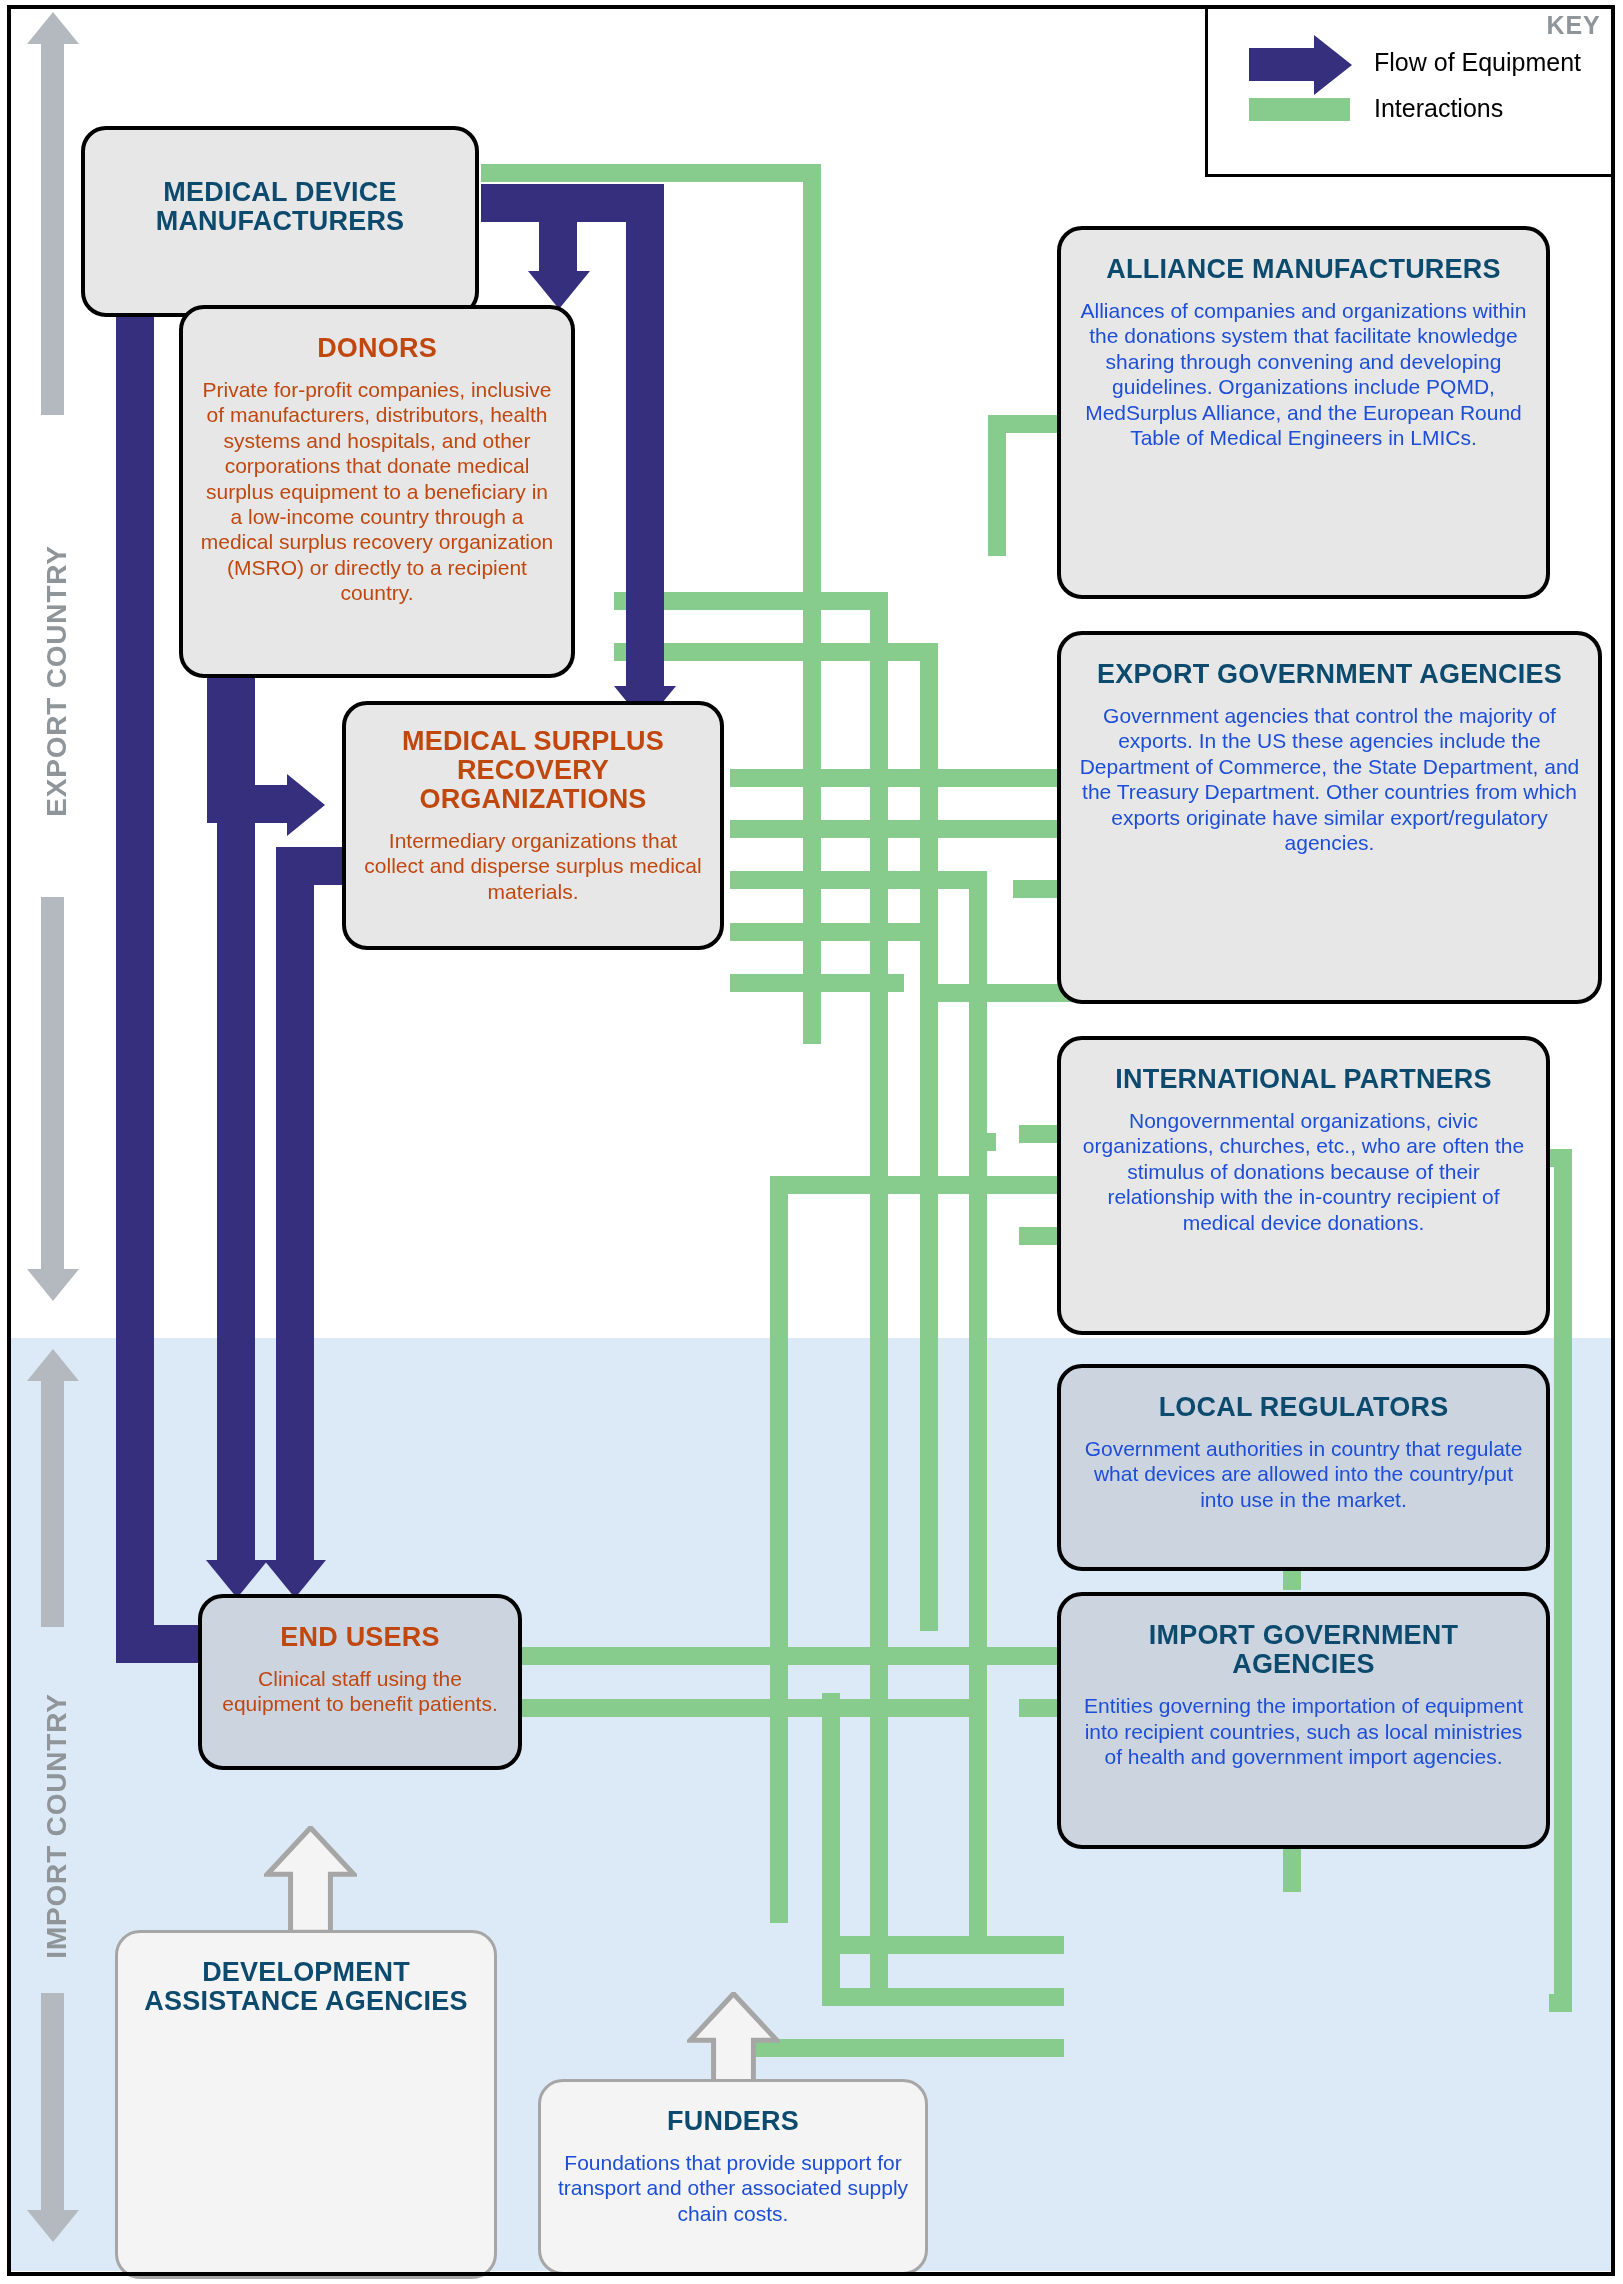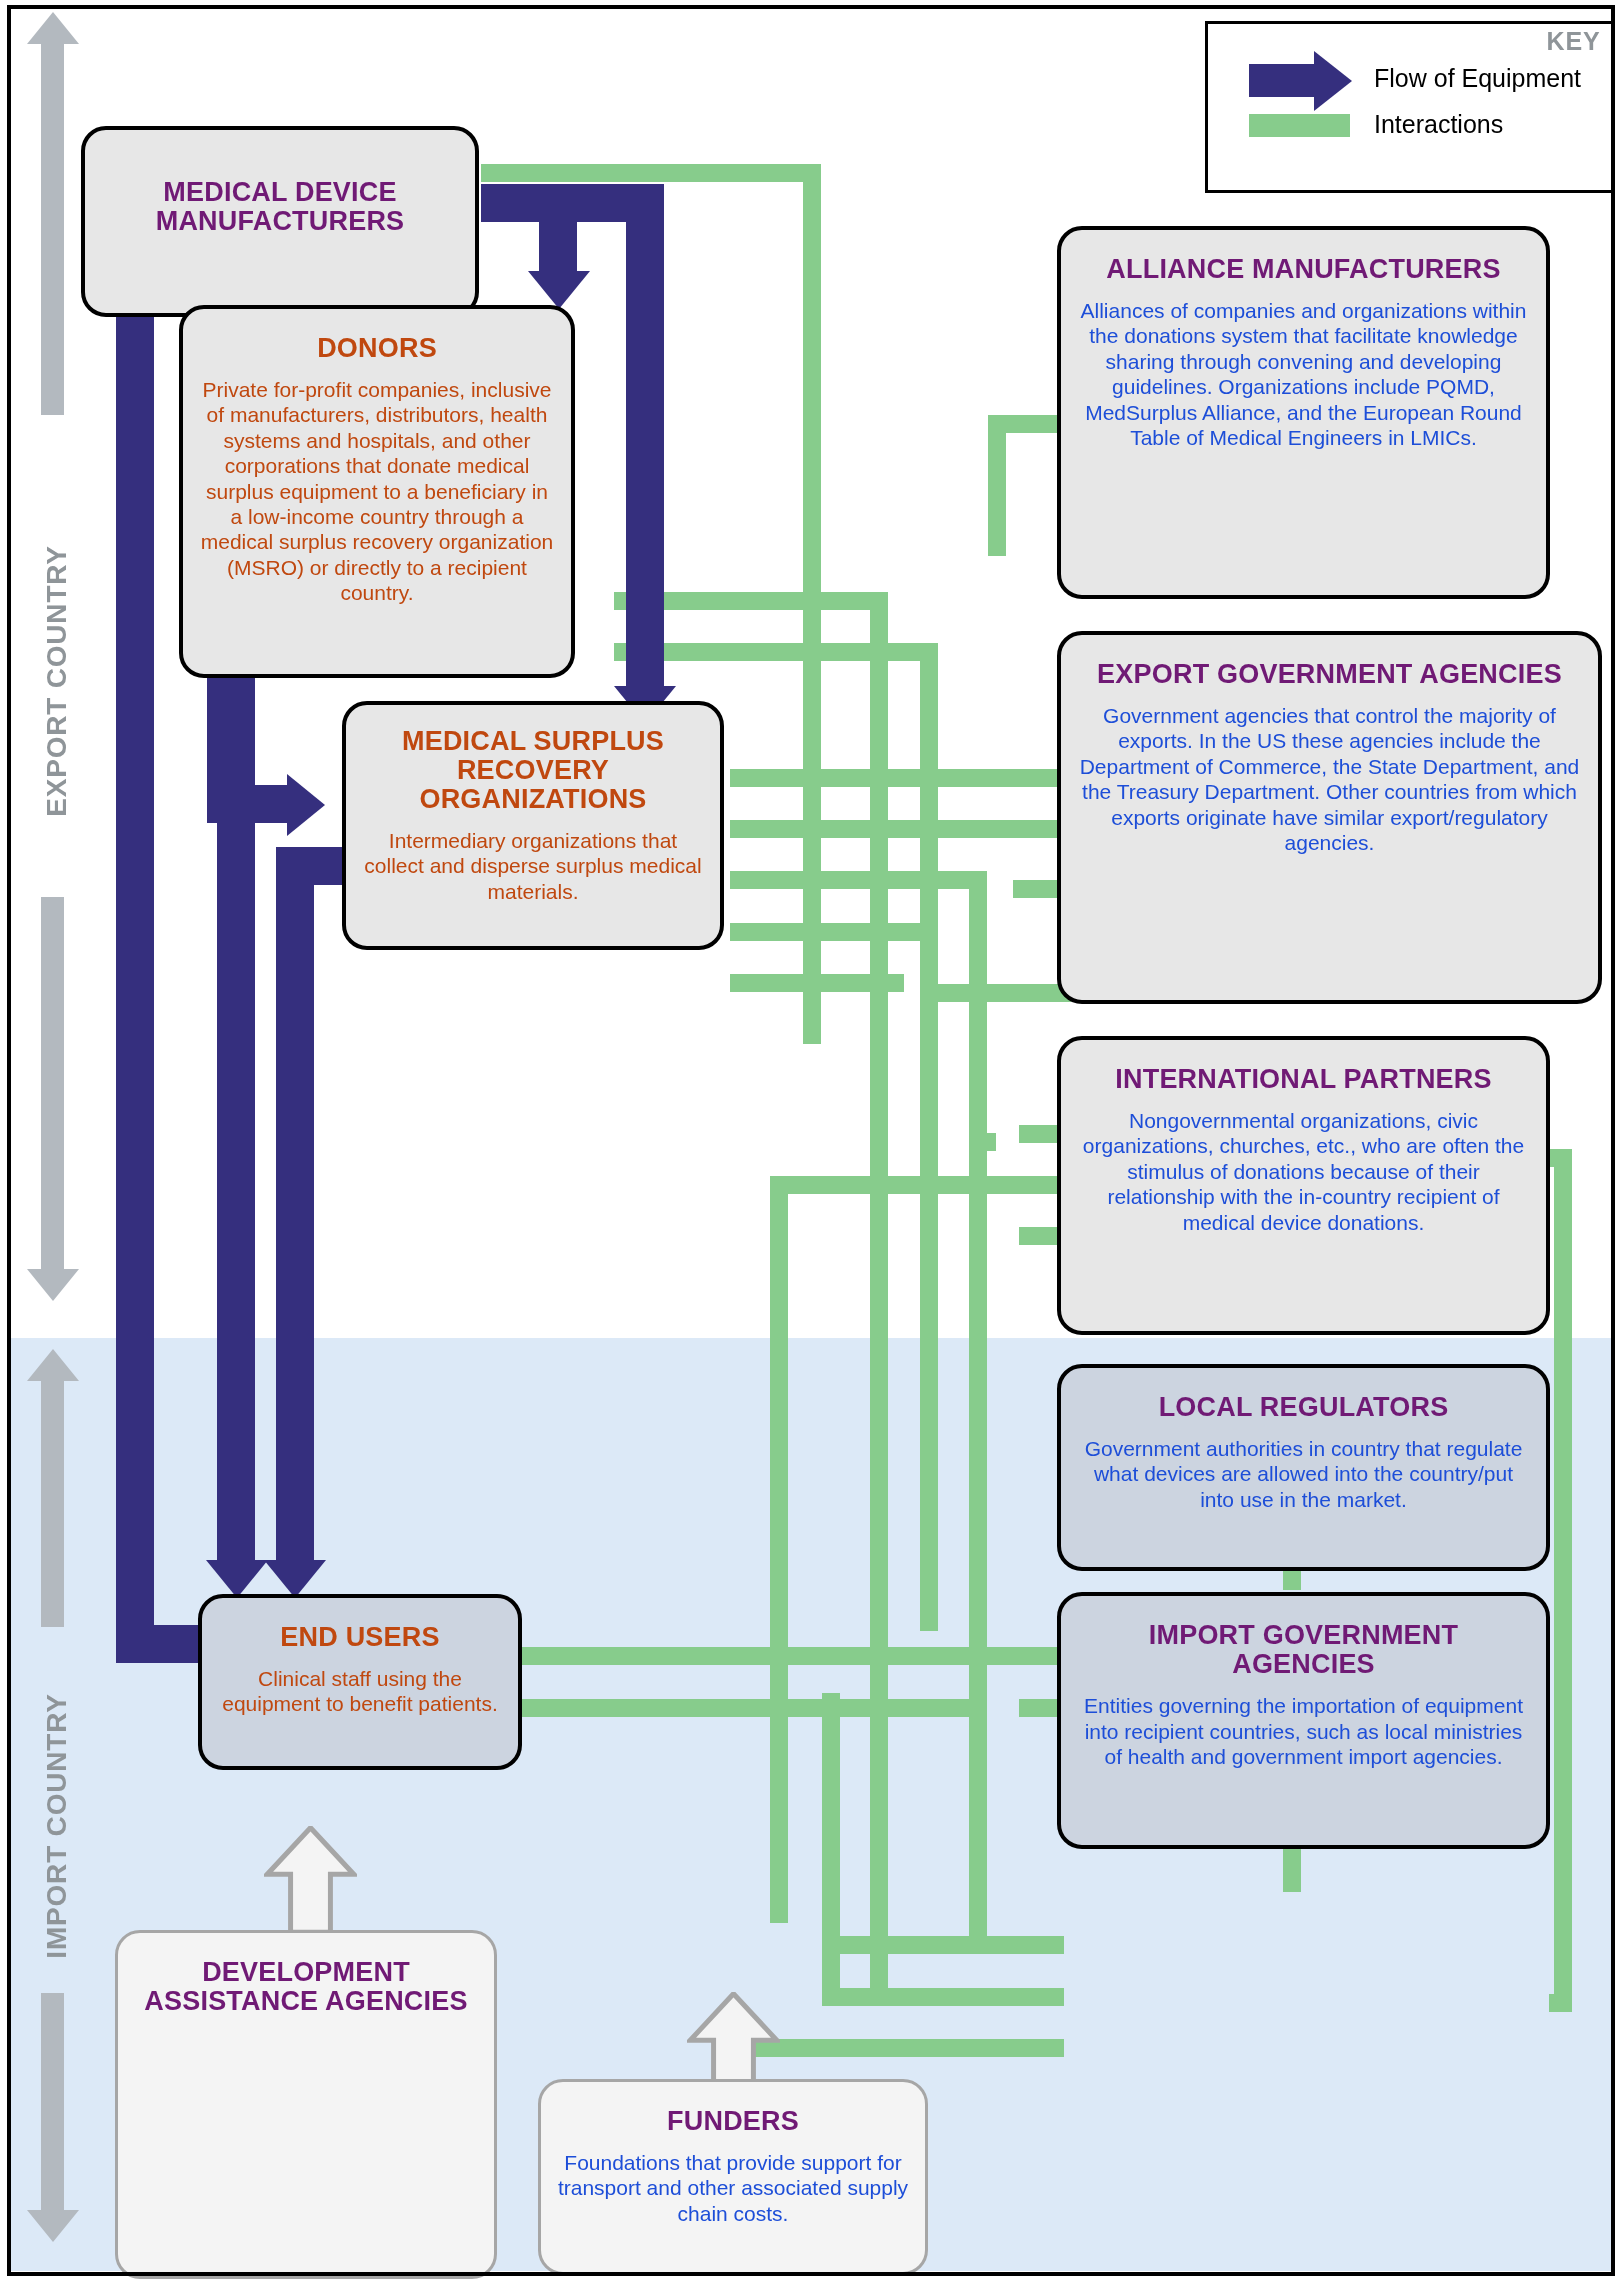--- a/index.html
+++ b/index.html
@@ -58,29 +58,29 @@
   
   .node{
     position:absolute; box-sizing:border-box;
     border:4.1px solid #000; border-radius:25px;
     background:#e7e7e7;
     padding:13.3px 16.6px;
     text-align:center;
   }
   .node.import-node{ background:#ccd4e0; }
   .node.soft{ border:3.3px solid #a6a6a6; background:#f4f4f4; }
-  .node .t{ font-weight:bold; font-size:27px; line-height:1.08; color:#701a75; letter-spacing:0.2px;}
+  .node .t{ font-weight:bold; font-size:27px; line-height:1.08; color:#0c4a6e; letter-spacing:0.2px;}
   .node .t.accent{ color:#c0480f; }
   .node .d{ font-size:21px; line-height:1.21; color:#1d4ed8; margin-top:14px;}
   .node .d.accent{ color:#c0480f; }
 
   
   #key{
     position:absolute; left:1205px; top:5px; width:410px; height:172px;
-    border:3.3px solid #000; box-sizing:border-box; background:#fff;margin-top:16px;
+    border:3.3px solid #000; box-sizing:border-box; background:#fff;
   }
   #key .ktitle{ position:absolute; right:11.6px; top:3.3px; color:#8f9599;
       font-weight:bold; font-size:25px; letter-spacing:0.8px;}
   #key .krow{ position:absolute; font-size:25px; color:#000; }
   #key .karrow-body{ position:absolute; left:41px; top:40px; width:70px; height:33px; background:#352f7e;}
   #key .karrow-head{ position:absolute; left:106px; top:26.6px; width:0;height:0;
       border-top:30px solid transparent; border-bottom:30px solid transparent;
       border-left:38px solid #352f7e;}
   #key .kline{ position:absolute; left:41px; top:90px; width:101px; height:23px; background:#87cc8c;}
 </style>

